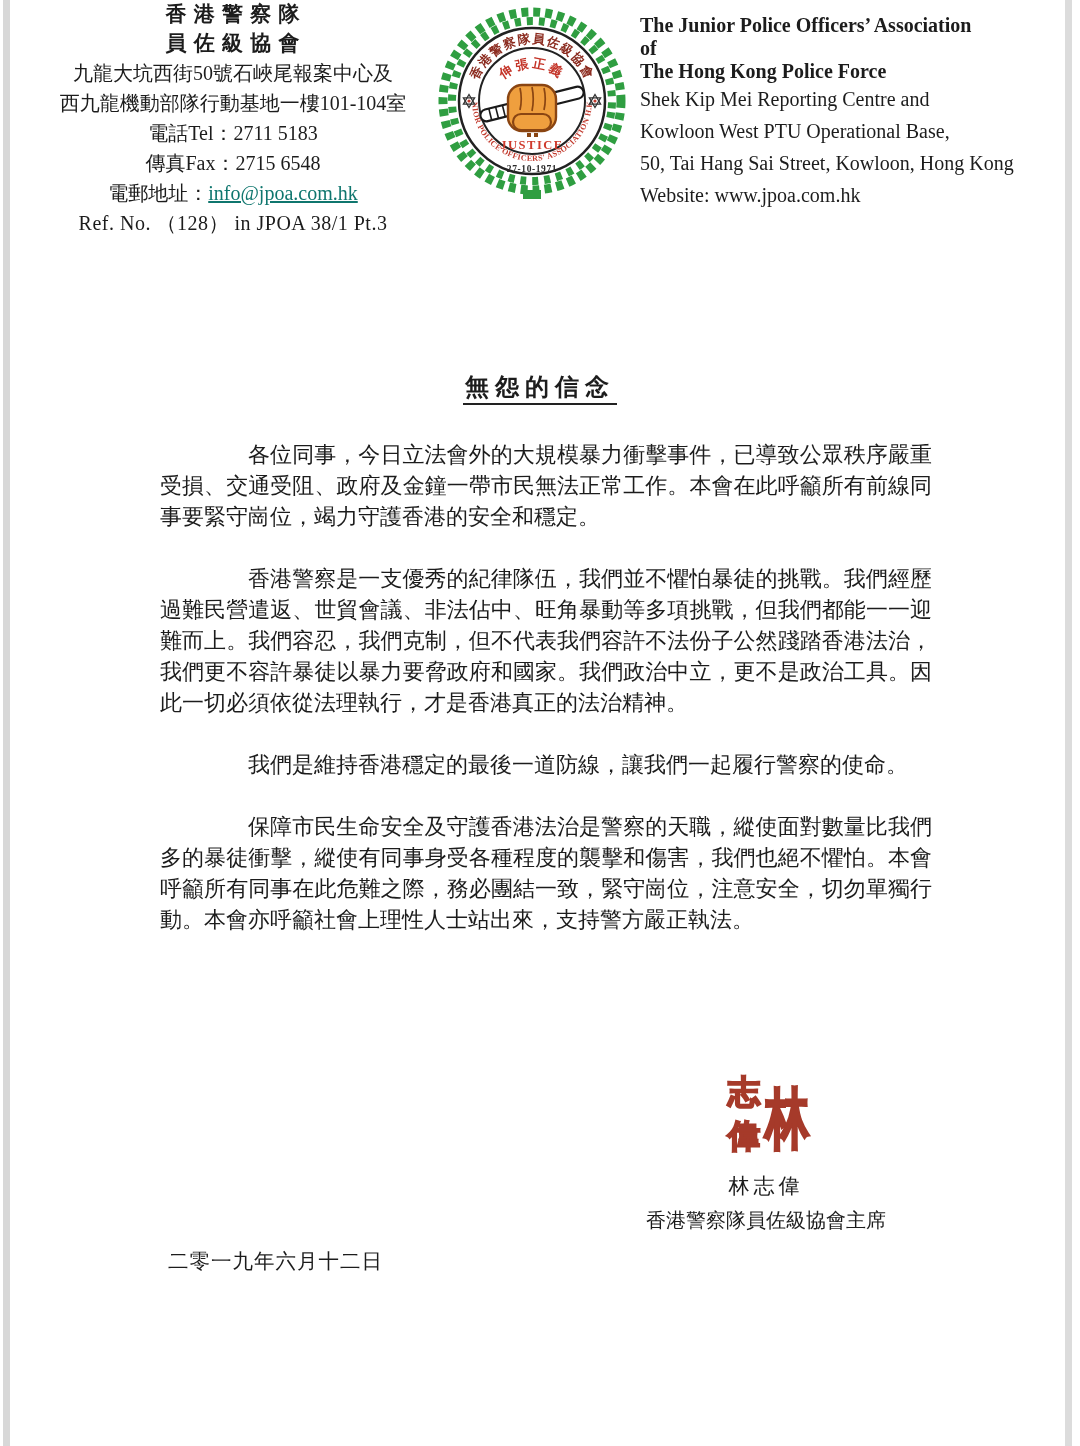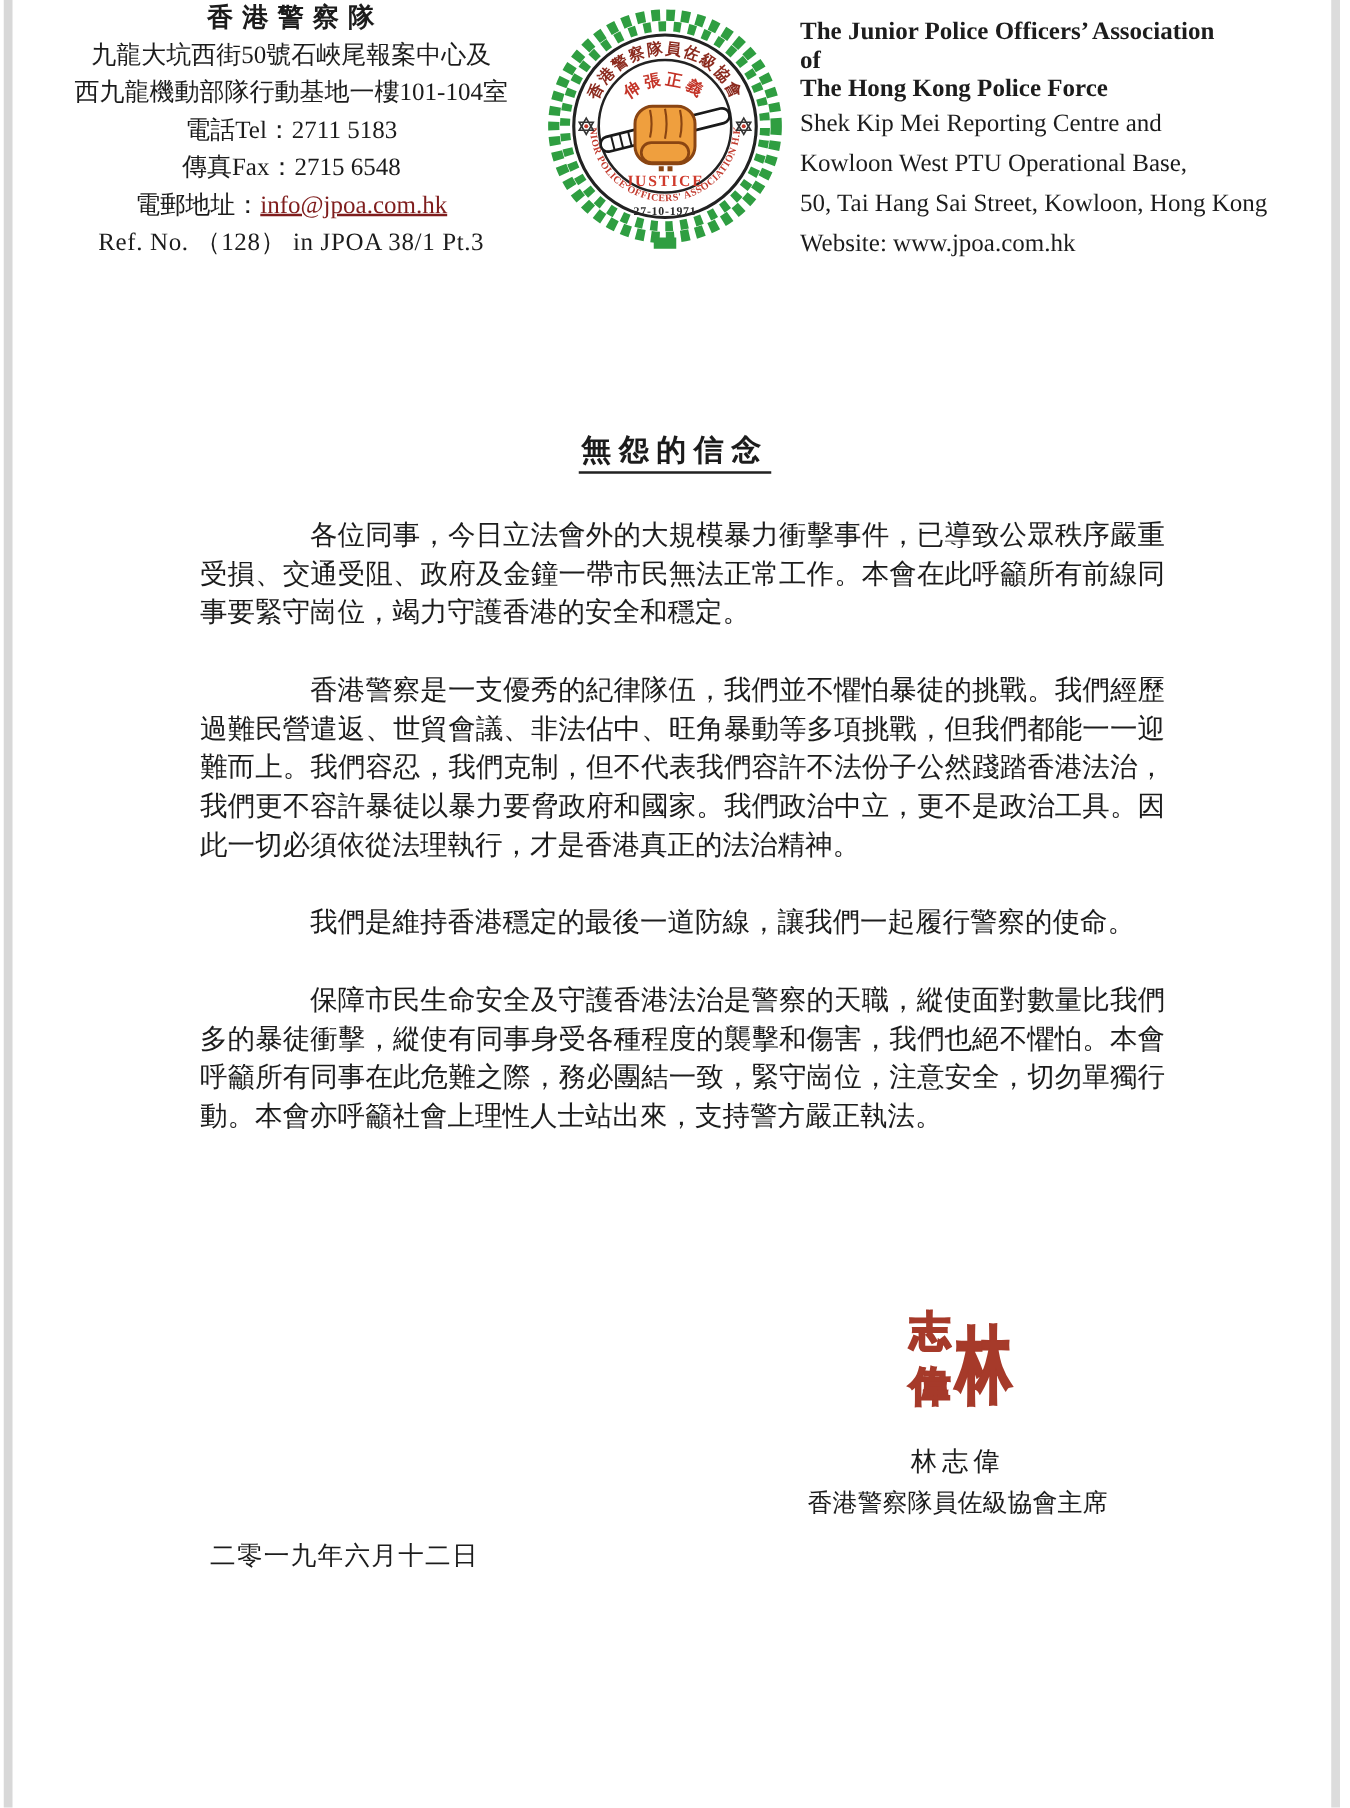--- a/index.html
+++ b/index.html
@@ -14,21 +14,21 @@
   .scan-edge{position:absolute;top:0;bottom:0;width:7px;background:#d8d8d8;}
   .scan-edge.left{left:3px;}
   .scan-edge.right{right:8px;background:#dcdcdc;}
 
   
   .letterhead{display:flex;align-items:flex-start;}
   .lh-left{width:402px;margin-left:32px;text-align:center;}
   .lh-left .org{font-size:21px;font-weight:bold;line-height:29px;letter-spacing:1px;}
   .lh-left .ln{font-size:20px;line-height:30px;}
   .lh-left .ref{font-size:20px;line-height:30px;letter-spacing:0.5px;}
-  a.email{color:#7f1d1d;text-decoration:underline;}
+  a.email{color:#0f766e;text-decoration:underline;}
   .logo-wrap{width:196px;flex:0 0 auto;margin-top:2px;text-align:center;}
   .lh-right{width:418px;margin-left:auto;margin-right:22px;text-align:left;margin-top:14px;}
   .lh-right .t{font-size:20px;font-weight:bold;line-height:23px;}
   .lh-right .a{font-size:20px;line-height:32px;}
   .lh-right .a:first-of-type{margin-top:5px;}
   sup{font-size:12px;}
 
   
   .title-row{text-align:center;margin-top:133px;}
   .title-row span{
@@ -37,35 +37,36 @@
   }
   .body-block{width:772px;margin:36px 0 0 160px;}
   .body-block p{
     font-size:22px;line-height:31px;margin:0 0 31px 0;
     text-align:justify;text-indent:88px;
   }
 
   
   .signature{width:300px;margin:130px 0 0 616px;text-align:center;}
   .signature .seal{display:block;margin:0 auto;}
-  .signature .name{font-size:21px;letter-spacing:4px;margin-top:24px;line-height:30px;}
+  .signature .name{font-size:21px;letter-spacing:4px;margin-top:14px;line-height:30px;}
   .signature .role{font-size:20px;margin-top:4px;line-height:30px;}
 
   .letter-date{margin:12px 0 0 168px;font-size:20.5px;letter-spacing:1px;}
 </style>
 </head>
 <body>
 
 <div class="scan-edge left"></div>
 <div class="scan-edge right"></div>
 
 <div class="letterhead">
 
   <div class="lh-left">
     <div class="org">香 港 警 察 隊</div>
+    <div class="org">員 佐 級 協 會</div>
     <div class="ln">九龍大坑西街50號石峽尾報案中心及</div>
     <div class="ln">西九龍機動部隊行動基地一樓101-104室</div>
     <div class="ln">電話Tel：2711 5183</div>
     <div class="ln">傳真Fax：2715 6548</div>
     <div class="ln"><span>電郵地址：</span><a class="email" href="#">info@jpoa.com.hk</a></div>
     <div class="ref">Ref. No. （128） in JPOA 38/1 Pt.3</div>
   </div>
 
   <div class="logo-wrap">
     <svg viewBox="0 0 190 198" width="190" height="198">

